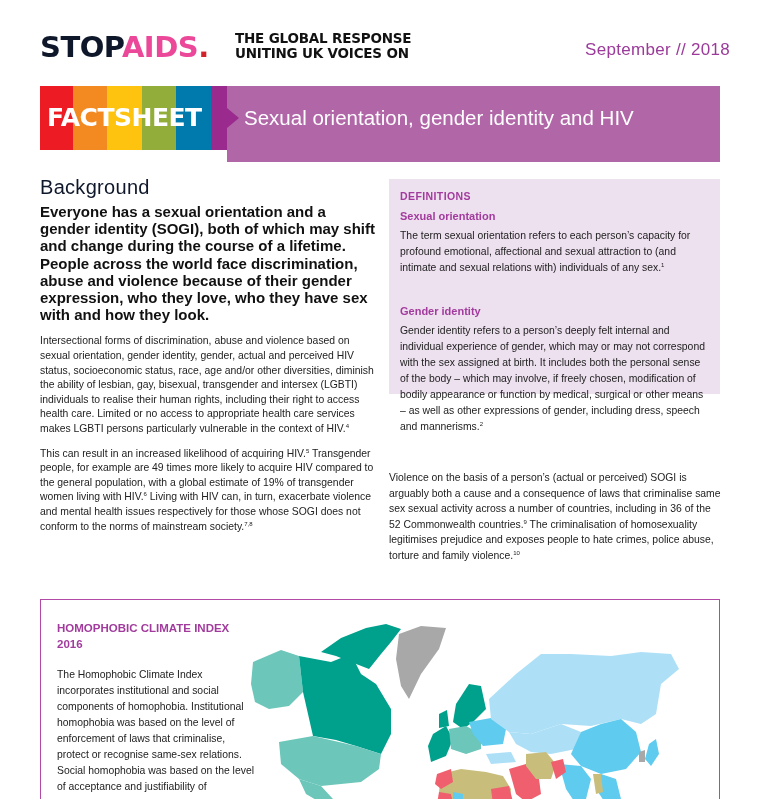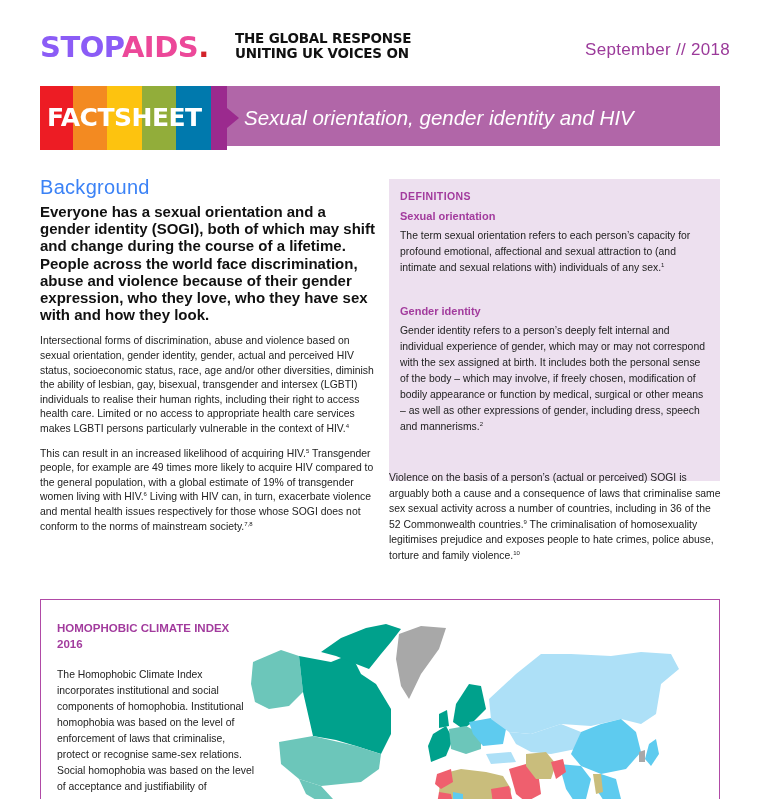--- a/index.html
+++ b/index.html
@@ -1,42 +1,42 @@
 <!DOCTYPE html>
 <html><head>
 <meta charset="utf-8">
 <style>
   * { box-sizing: border-box; margin: 0; padding: 0; }
   html, body { width: 768px; height: 799px; overflow: hidden; background: #ffffff; }
   body { font-family: "Liberation Sans", sans-serif; color: #222; position: relative; }
 
   .header { position: absolute; left: 40px; top: 28px; width: 690px; height: 40px; }
   .logo { position: absolute; left: 0; top: 2px; font-family: "DejaVu Sans", sans-serif; font-weight: bold; font-size: 29px; letter-spacing: -0.5px; line-height: 34px; }
-  .logo .stop { color: #8b5cf6; }
+  .logo .stop { color: #0f172a; }
   .logo .aids { color: #ec4899; }
   .logo .dot { color: #d2232a; }
   .tagline { position: absolute; left: 195px; top: 3px; font-family: "DejaVu Sans", sans-serif; font-weight: bold; font-size: 13.5px; line-height: 15px; color: #111; letter-spacing: -0.2px; }
   .date { position: absolute; right: 0; top: 12px; font-size: 17px; color: #9b3a9a; letter-spacing: 0.3px; }
 
   .banner { position: absolute; left: 40px; top: 86px; width: 680px; height: 64px; display: flex; }
   .stripes { position: relative; width: 187px; height: 64px; display: flex; }
   .stripes span { display: block; height: 100%; }
   .factsheet { position: absolute; left: 7px; top: 0; height: 64px; line-height: 64px; color: #fff; font-family: "DejaVu Sans", sans-serif; font-weight: bold; font-size: 25px; letter-spacing: -0.5px; }
-  .banner-right { position: relative; flex: 1; background: #b166a8; height: 60px; font-style: italic; }
+  .banner-right { position: relative; flex: 1; background: #b166a8; height: 76px; }
   .arrow { position: absolute; left: 0; top: 22px; width: 0; height: 0; border-top: 10px solid transparent; border-bottom: 10px solid transparent; border-left: 12px solid #9b2a8e; }
   .banner-title { position: absolute; left: 17px; top: 0; line-height: 64px; color: #fff; font-size: 20.5px; white-space: nowrap; }
 
   .left-col { position: absolute; left: 40px; top: 176px; width: 335px; }
-  .section-title { font-size: 20px; color: #3b82f6; font-weight: normal; letter-spacing: 0.3px; line-height: 22px; }
+  .section-title { font-size: 20px; color: #0f172a; font-weight: normal; letter-spacing: 0.3px; line-height: 22px; }
   .lead { margin-top: 5px; font-weight: bold; font-size: 15px; line-height: 17.2px; color: #111; }
   .para { font-size: 10.4px; line-height: 14.6px; color: #222; margin-top: 11px; }
   .para + .para { margin-top: 10px; }
   sup { font-size: 6px; vertical-align: super; line-height: 0; }
 
-  .definitions { position: absolute; left: 389px; top: 179px; width: 331px; height: 302px; background: #ede0ef; padding: 10px 11px 0 11px; }
+  .definitions { position: absolute; left: 389px; top: 179px; width: 331px; height: 215px; background: #ede0ef; padding: 10px 11px 0 11px; }
   .def-heading { font-weight: bold; font-size: 10.5px; color: #a23b9d; letter-spacing: 0.4px; line-height: 14px; }
   .def-sub { font-weight: bold; font-size: 11px; color: #a23b9d; line-height: 14px; margin-top: 6px; }
   .def-body { font-size: 10.4px; line-height: 16px; color: #222; margin-top: 5px; }
   .def-sub.second { margin-top: 28px; }
 
   .right-para { position: absolute; left: 389px; top: 470px; width: 336px; font-size: 10.4px; line-height: 15.5px; color: #222; }
 
   .index-box { position: absolute; left: 40px; top: 599px; width: 680px; height: 220px; border: 1.5px solid #b04aa6; border-bottom: none; }
   .index-title { position: absolute; left: 16px; top: 20px; width: 190px; font-weight: bold; font-size: 11.5px; color: #a23b9d; line-height: 16px; }
   .index-body { position: absolute; left: 16px; top: 67px; width: 200px; font-size: 10.4px; line-height: 16px; color: #222; }

